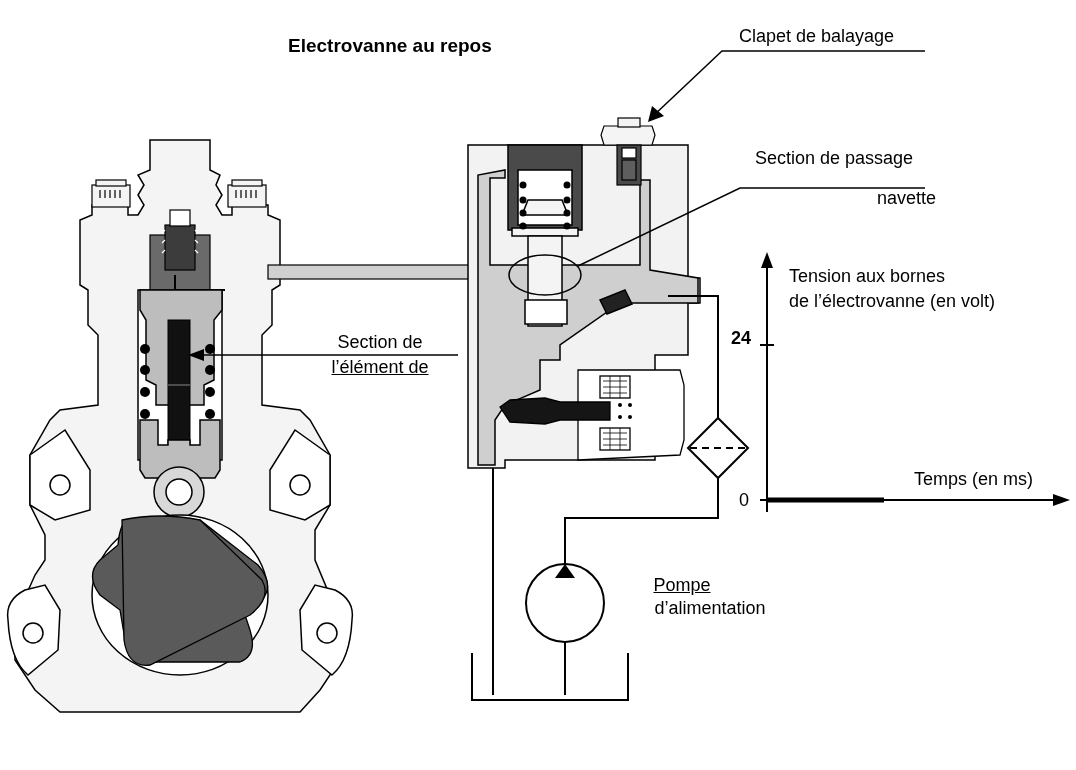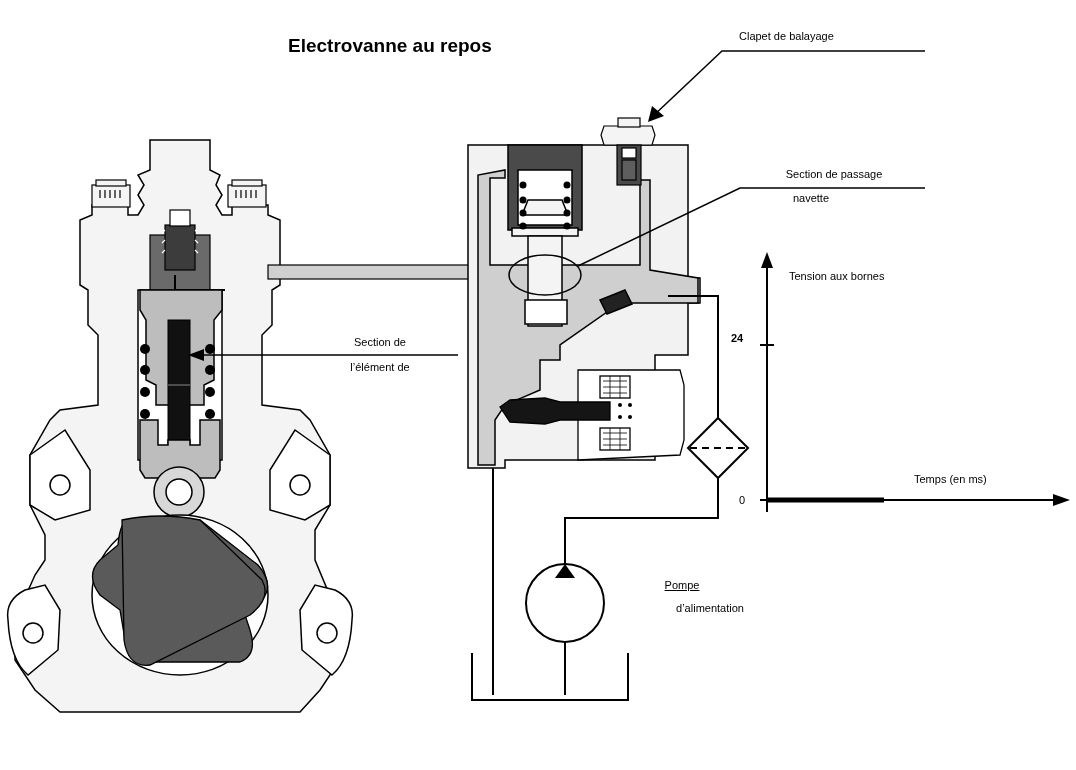--- a/index.html
+++ b/index.html
@@ -1,19 +1,19 @@
 <!DOCTYPE html>
 <html><head>
 <meta charset="utf-8">
 <style>
   html, body { margin: 0; padding: 0; background: #ffffff; }
   body { width: 1076px; height: 770px; position: relative; overflow: hidden;
          font-family: "Liberation Sans", sans-serif; color: #000; }
   #stage { position: absolute; left: 0; top: 0; width: 1076px; height: 770px; padding-left: 20px; }
-  .lbl { position: absolute; font-size: 11px; line-height: 20px; white-space: nowrap; }
+  .lbl { position: absolute; font-size: 18px; line-height: 20px; white-space: nowrap; }
   .center { text-align: center; }
   .title { font-weight: bold; font-size: 19px; }
 </style>
 </head>
 <body>
 
 <div id="stage">
 
   <svg width="1076" height="770" viewBox="0 0 1076 770" style="position:absolute;left:0;top:0;">
 
@@ -173,26 +173,27 @@
       <path d="M1070,500 L1053,494 L1053,506 Z" fill="#000" stroke="none"></path>
       <line x1="760" y1="345" x2="774" y2="345" stroke-width="2"></line>
       <line x1="767" y1="500" x2="884" y2="500" stroke-width="5"></line>
     </g>
   </svg>
 
   <div class="lbl title" style="left:288px;top:36px;">Electrovanne au repos</div>
 
   <div class="lbl" style="left:739px;top:26px;">Clapet de balayage</div>
 
-  <div class="lbl center" style="left:740px;top:164px;width:188px;">Section de passage</div>
-  <div class="lbl center" style="left:717px;top:188px;width:188px;">navette</div>
+  <div class="lbl center" style="left:740px;top:148px;width:188px;">Section de passage</div>
+  <div class="lbl center" style="left:748px;top:188px;width:188px;text-align:right;">navette</div>
 
   <div class="lbl center" style="left:300px;top:332px;width:160px;">Section de</div>
-  <div class="lbl center" style="left:300px;top:357px;width:160px;">l’élément de</div>
+  <div class="lbl center" style="left:300px;top:357px;width:160px;text-decoration:underline;">l’élément de</div>
 
   <div class="lbl center" style="left:612px;top:575px;width:140px;text-decoration:underline;">Pompe</div>
   <div class="lbl center" style="left:640px;top:598px;width:140px;">d’alimentation</div>
 
   <div class="lbl" style="left:789px;top:266px;text-align:center;">Tension aux bornes</div>
+  <div class="lbl" style="left:789px;top:291px;">de l’électrovanne (en volt)</div>
   <div class="lbl" style="left:731px;top:328px;font-weight:bold;">24</div>
   <div class="lbl" style="left:739px;top:490px;">0</div>
   <div class="lbl" style="left:914px;top:469px;">Temps (en ms)</div>
 </div>
 
 </body></html>

